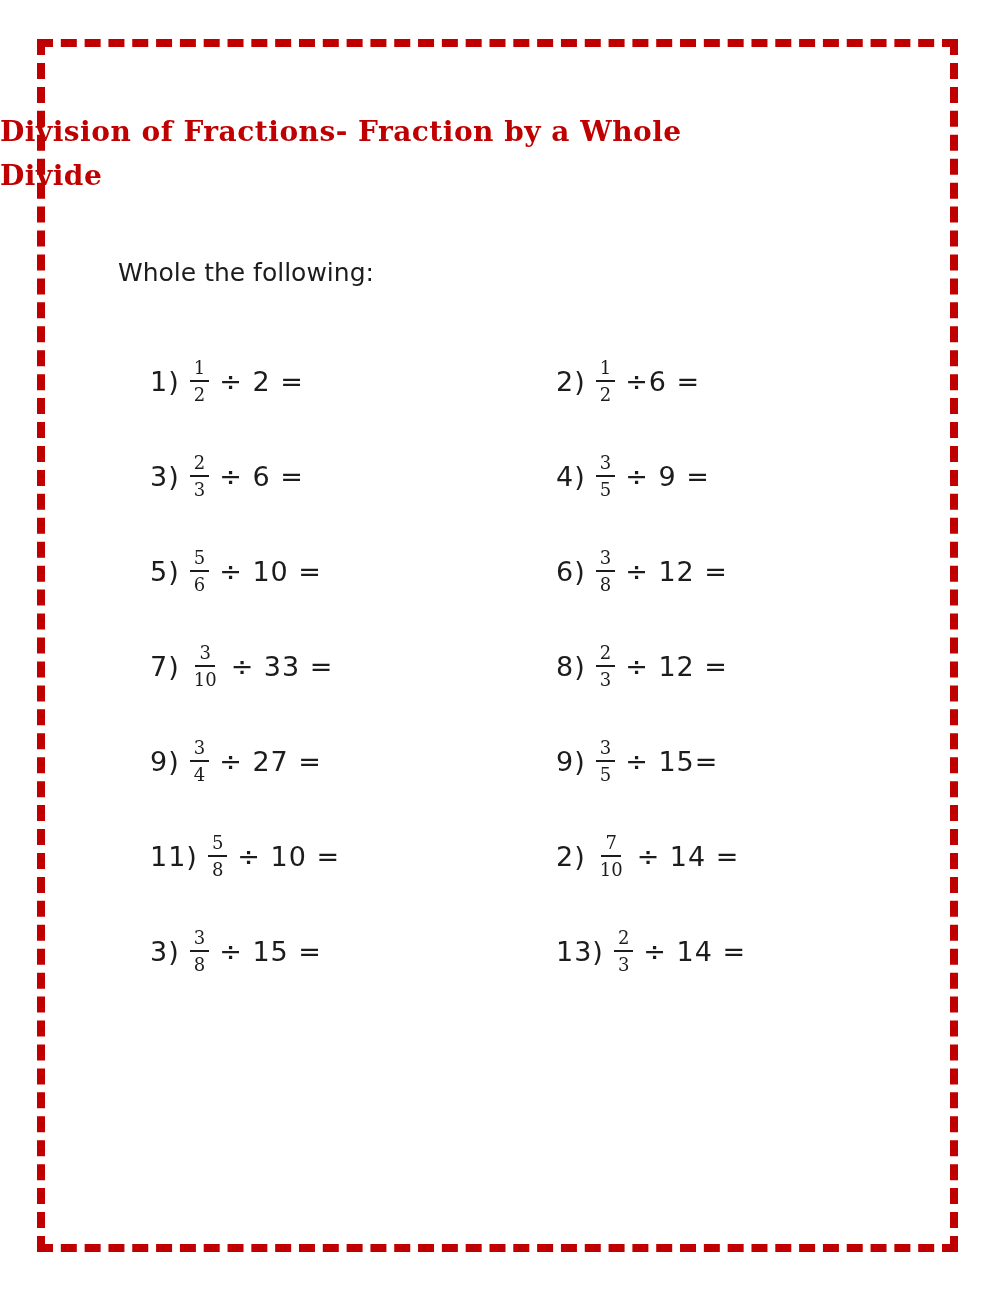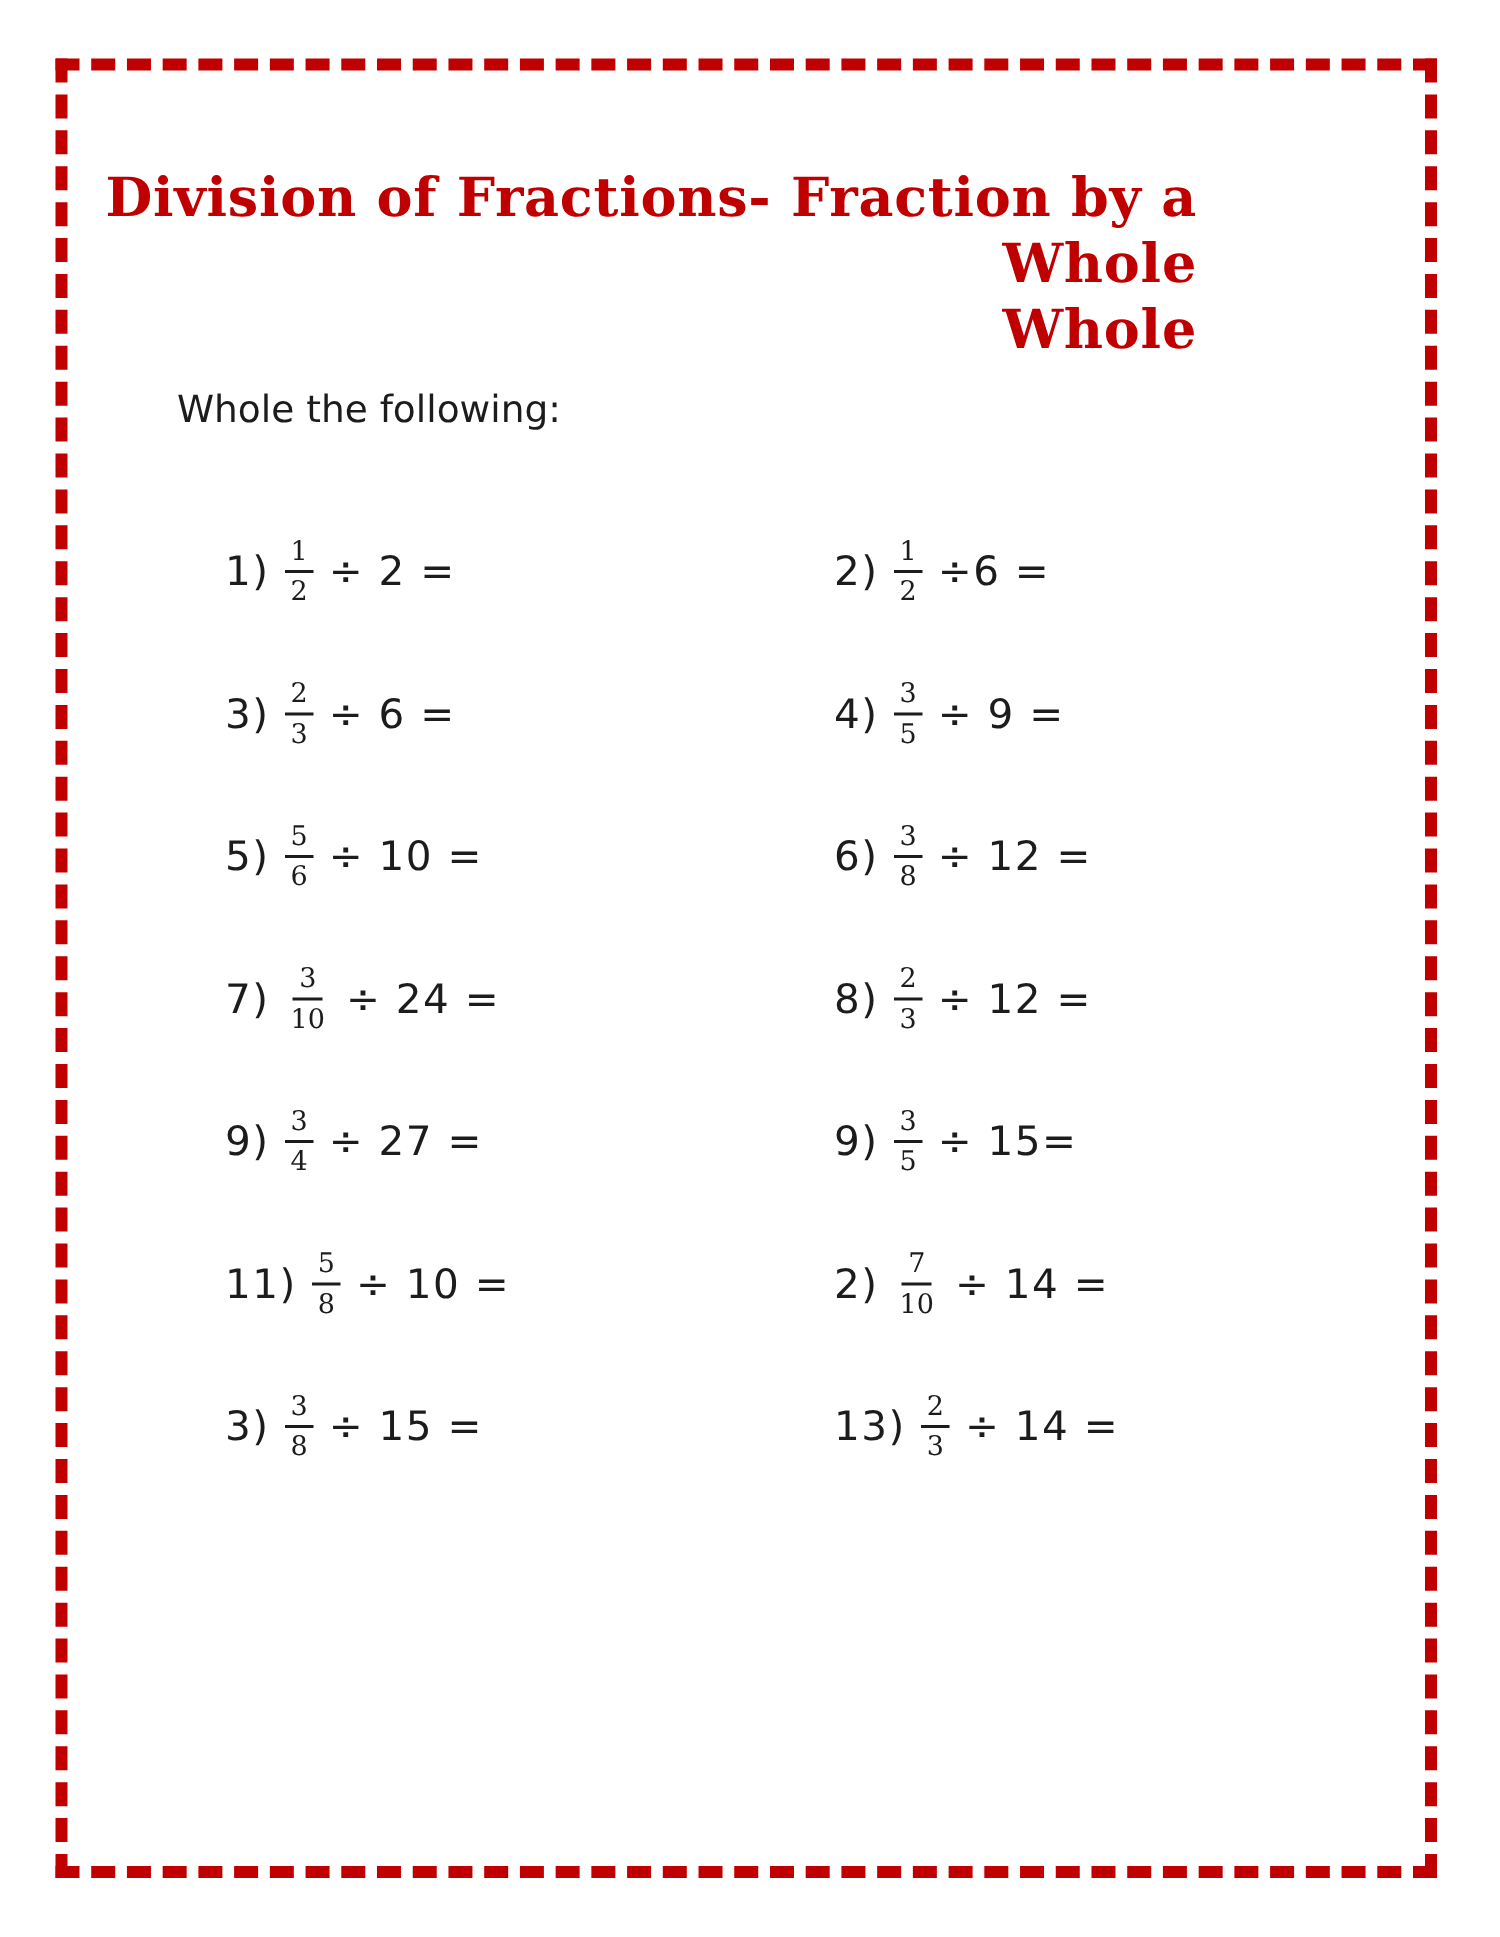--- a/index.html
+++ b/index.html
@@ -22,24 +22,24 @@
     width: 921px;
     height: 1213px;
     box-sizing: border-box;
     border: 8px dashed #c00000;
   }
   .page-title {
     position: absolute;
     left: 0;
     top: 110px;
     width: 798px;
-    text-align: right;
+    text-align: left;
     font-family: "DejaVu Serif", serif;
     font-weight: bold;
-    font-size: 36px;
+    font-size: 28px;
     line-height: 44px;
     color: #c00000;
     letter-spacing: 0.5px;
   }
   .instruction {
     position: absolute;
     left: 118px;
     top: 258px;
     font-size: 25px;
     color: #1c1c1c;
@@ -86,21 +86,21 @@
     letter-spacing: 1px;
   }
 </style>
 </head>
 <body>
 
 <div class="border-frame"></div>
 
 <div class="page-title">
   <div>Division of Fractions- Fraction by a Whole</div>
-  <div>Whole</div>
+  <div>Divide</div>
 </div>
 
 <div class="instruction">Whole the following:</div>
 
 <div class="problems" id="problems">
   <div class="problem">
     <span class="problem-label">1)</span>
     <span class="fraction">
       <span class="numerator">1</span>
       <span class="denominator">2</span>
@@ -152,21 +152,21 @@
     </span>
     <span class="expression">÷ 12 =</span>
   </div>
 
   <div class="problem">
     <span class="problem-label">7)</span>
     <span class="fraction">
       <span class="numerator">3</span>
       <span class="denominator">10</span>
     </span>
-    <span class="expression">÷ 24 =</span>
+    <span class="expression">÷ 33 =</span>
   </div>
 
   <div class="problem">
     <span class="problem-label">8)</span>
     <span class="fraction">
       <span class="numerator">2</span>
       <span class="denominator">3</span>
     </span>
     <span class="expression">÷ 12 =</span>
   </div>

